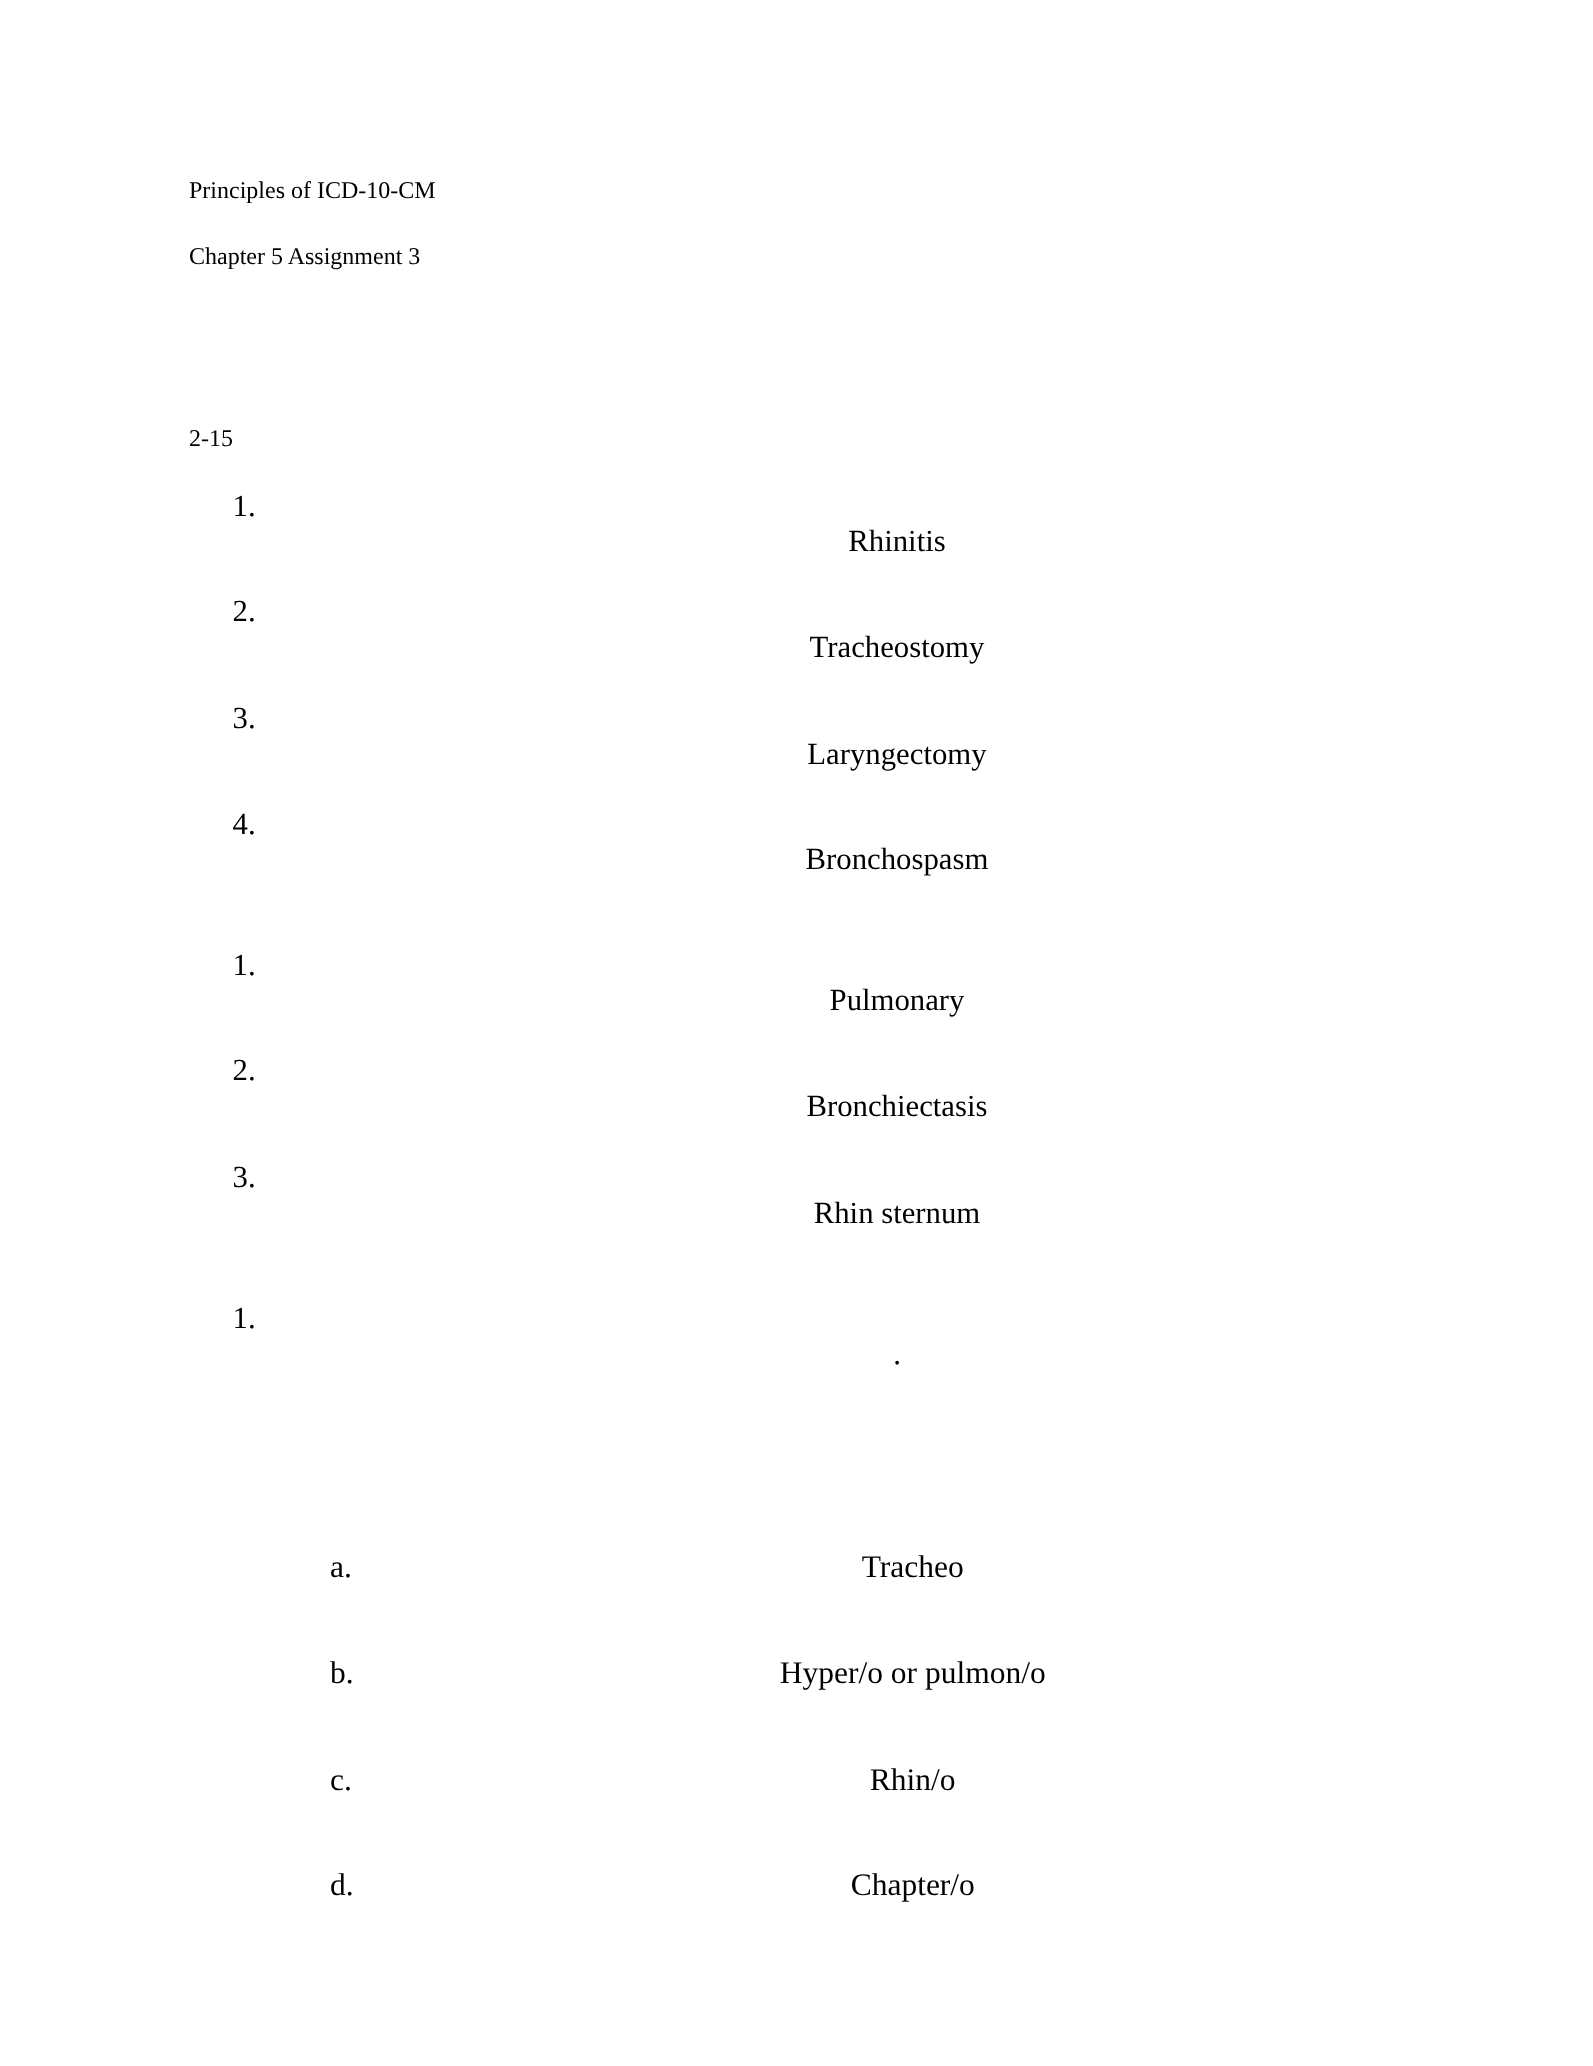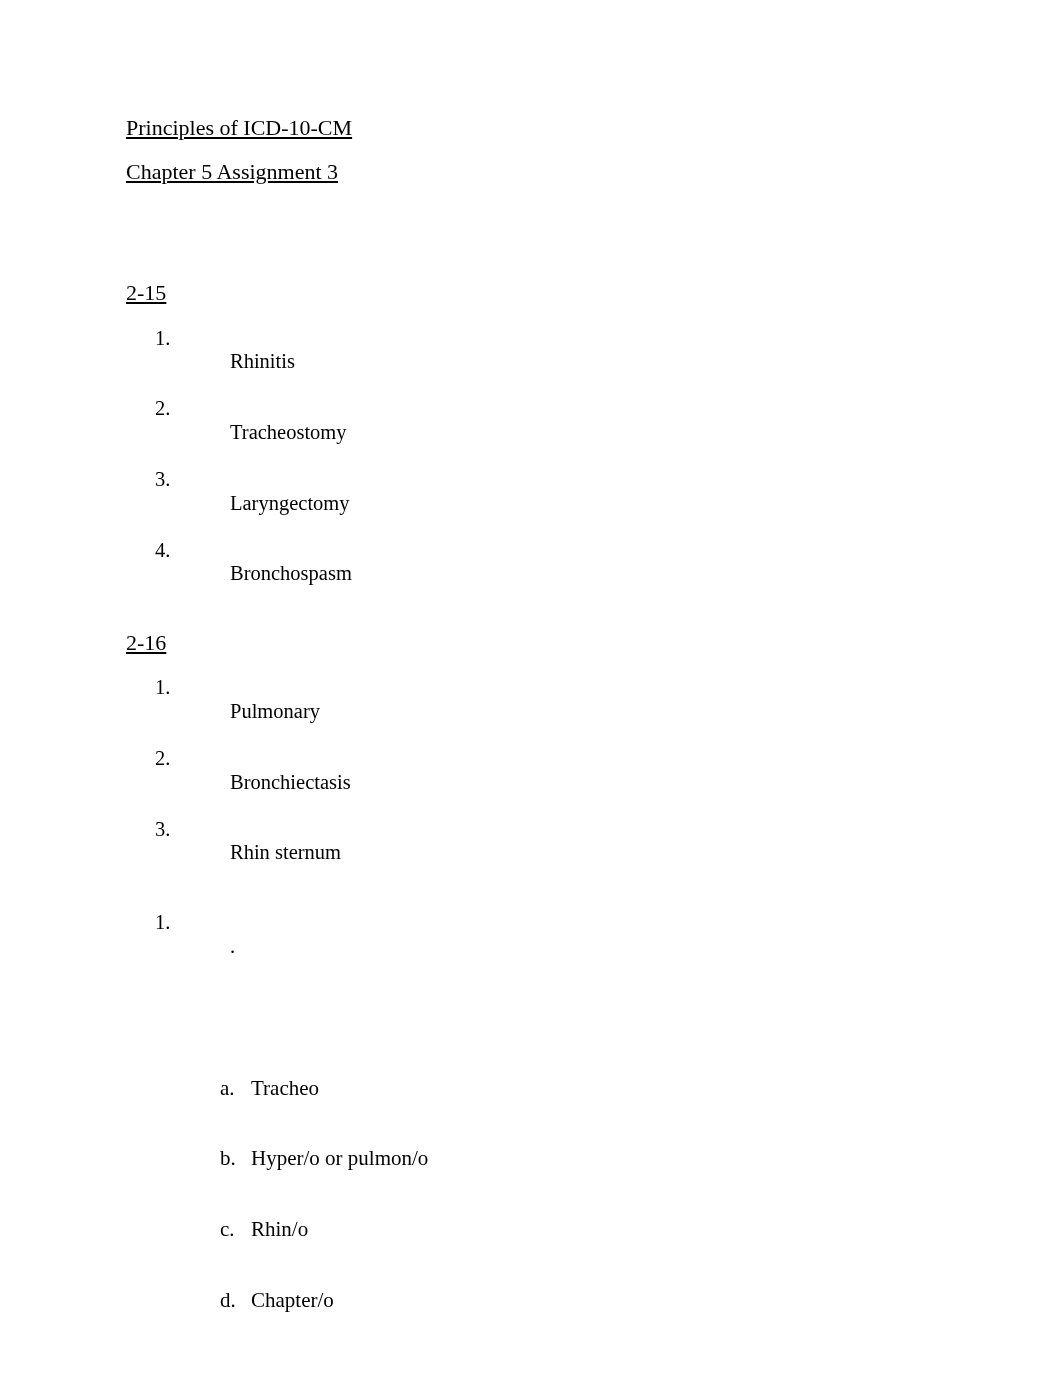--- a/index.html
+++ b/index.html
@@ -14,25 +14,24 @@
   .page {
     position: relative;
     width: 1062px;
     height: 1377px;
     background: #ffffff;
     box-sizing: border-box;
     padding: 118px 96px 0 126px;
     overflow: hidden;
   }
   .para {
-    font-size: 22px;
+    font-size: 16px;
     line-height: 20.5px;
     margin: 0 0 23px 0;
     white-space: pre-wrap;
-    text-decoration: underline;
   }
   .spacer-block {
     height: 78px;
   }
   
   ol.lvl1 {
     list-style: none;
     margin: 0 0 0 0;
     padding: 0;
     counter-reset: lvl1;
@@ -75,20 +74,21 @@
     left: 31px;           
     top: 0;
     width: 30px;
     text-align: left;
   }
   ol.lvl2 > li > .marker::before {
     content: counter(lvl2, lower-alpha) ".";
   }
   .list-block {
     margin: 0 0 23px 0;
+    text-align: center;
   }
   .itemtext {
     display: inline;
   }
   .nested-wrap {
     display: block;
   }
 </style>
 </head>
 <body>
@@ -111,21 +111,20 @@
       </li>
       <li>
         <span class="marker"></span><span class="itemtext">Laryngectomy</span>
       </li>
       <li>
         <span class="marker"></span><span class="itemtext">Bronchospasm</span>
       </li>
     </ol>
   </div>
 
-  <p class="para">2-16</p>
   <div class="list-block">
     <ol class="lvl1">
       <li>
         <span class="marker"></span><span class="itemtext">Pulmonary</span>
       </li>
       <li>
         <span class="marker"></span><span class="itemtext">Bronchiectasis</span>
       </li>
       <li>
         <span class="marker"></span><span class="itemtext">Rhin sternum</span>

